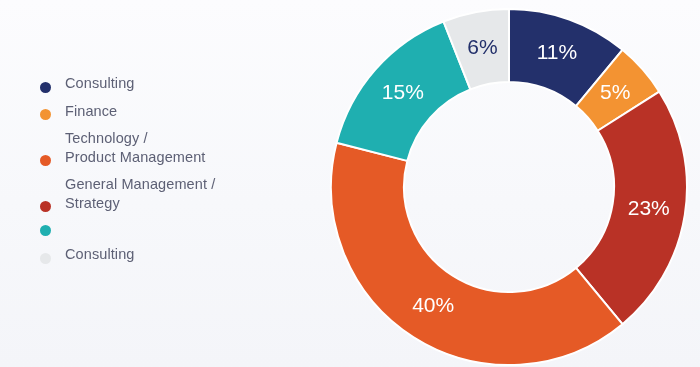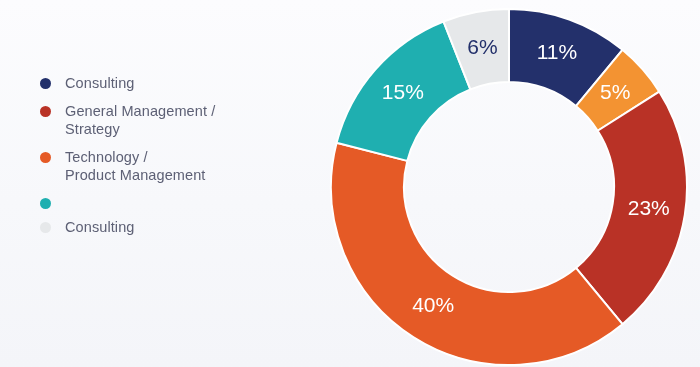--- a/index.html
+++ b/index.html
@@ -26,21 +26,21 @@
   
   #legend {
     position: absolute;
     left: 40px;
     top: 74px;
     width: 250px;
   }
 
   .legend-item {
     display: flex;
-    align-items: flex-start;
+    align-items: flex-end;
     margin-bottom: 9px;
   }
 
   .legend-swatch {
     flex: 0 0 auto;
     width: 11px;
     height: 11px;
     border-radius: 50%;
     margin-top: 4px;
     margin-right: 14px;
@@ -82,28 +82,32 @@
 <body>
 
 <div id="page">
 
   <div id="legend">
       <div class="legend-item">
         <span class="legend-swatch" style="background: rgb(35, 48, 107);"></span>
         <span class="legend-label">Consulting</span>
       </div>
       <div class="legend-item">
-        <span class="legend-swatch" style="background: rgb(185, 50, 38);"></span>
-        <span class="legend-label">General Management /
-Strategy</span>
+        <span class="legend-swatch" style="background: rgb(243, 147, 50);"></span>
+        <span class="legend-label">Finance</span>
       </div>
       <div class="legend-item">
         <span class="legend-swatch" style="background: rgb(229, 90, 38);"></span>
         <span class="legend-label">Technology /
 Product Management</span>
+      </div>
+      <div class="legend-item">
+        <span class="legend-swatch" style="background: rgb(185, 50, 38);"></span>
+        <span class="legend-label">General Management /
+Strategy</span>
       </div>
       <div class="legend-item">
         <span class="legend-swatch" style="background: rgb(31, 175, 176);"></span>
       </div>
       <div class="legend-item">
         <span class="legend-swatch" style="background: rgb(230, 232, 234);"></span>
         <span class="legend-label">Consulting</span>
       </div>
     </div>
 

